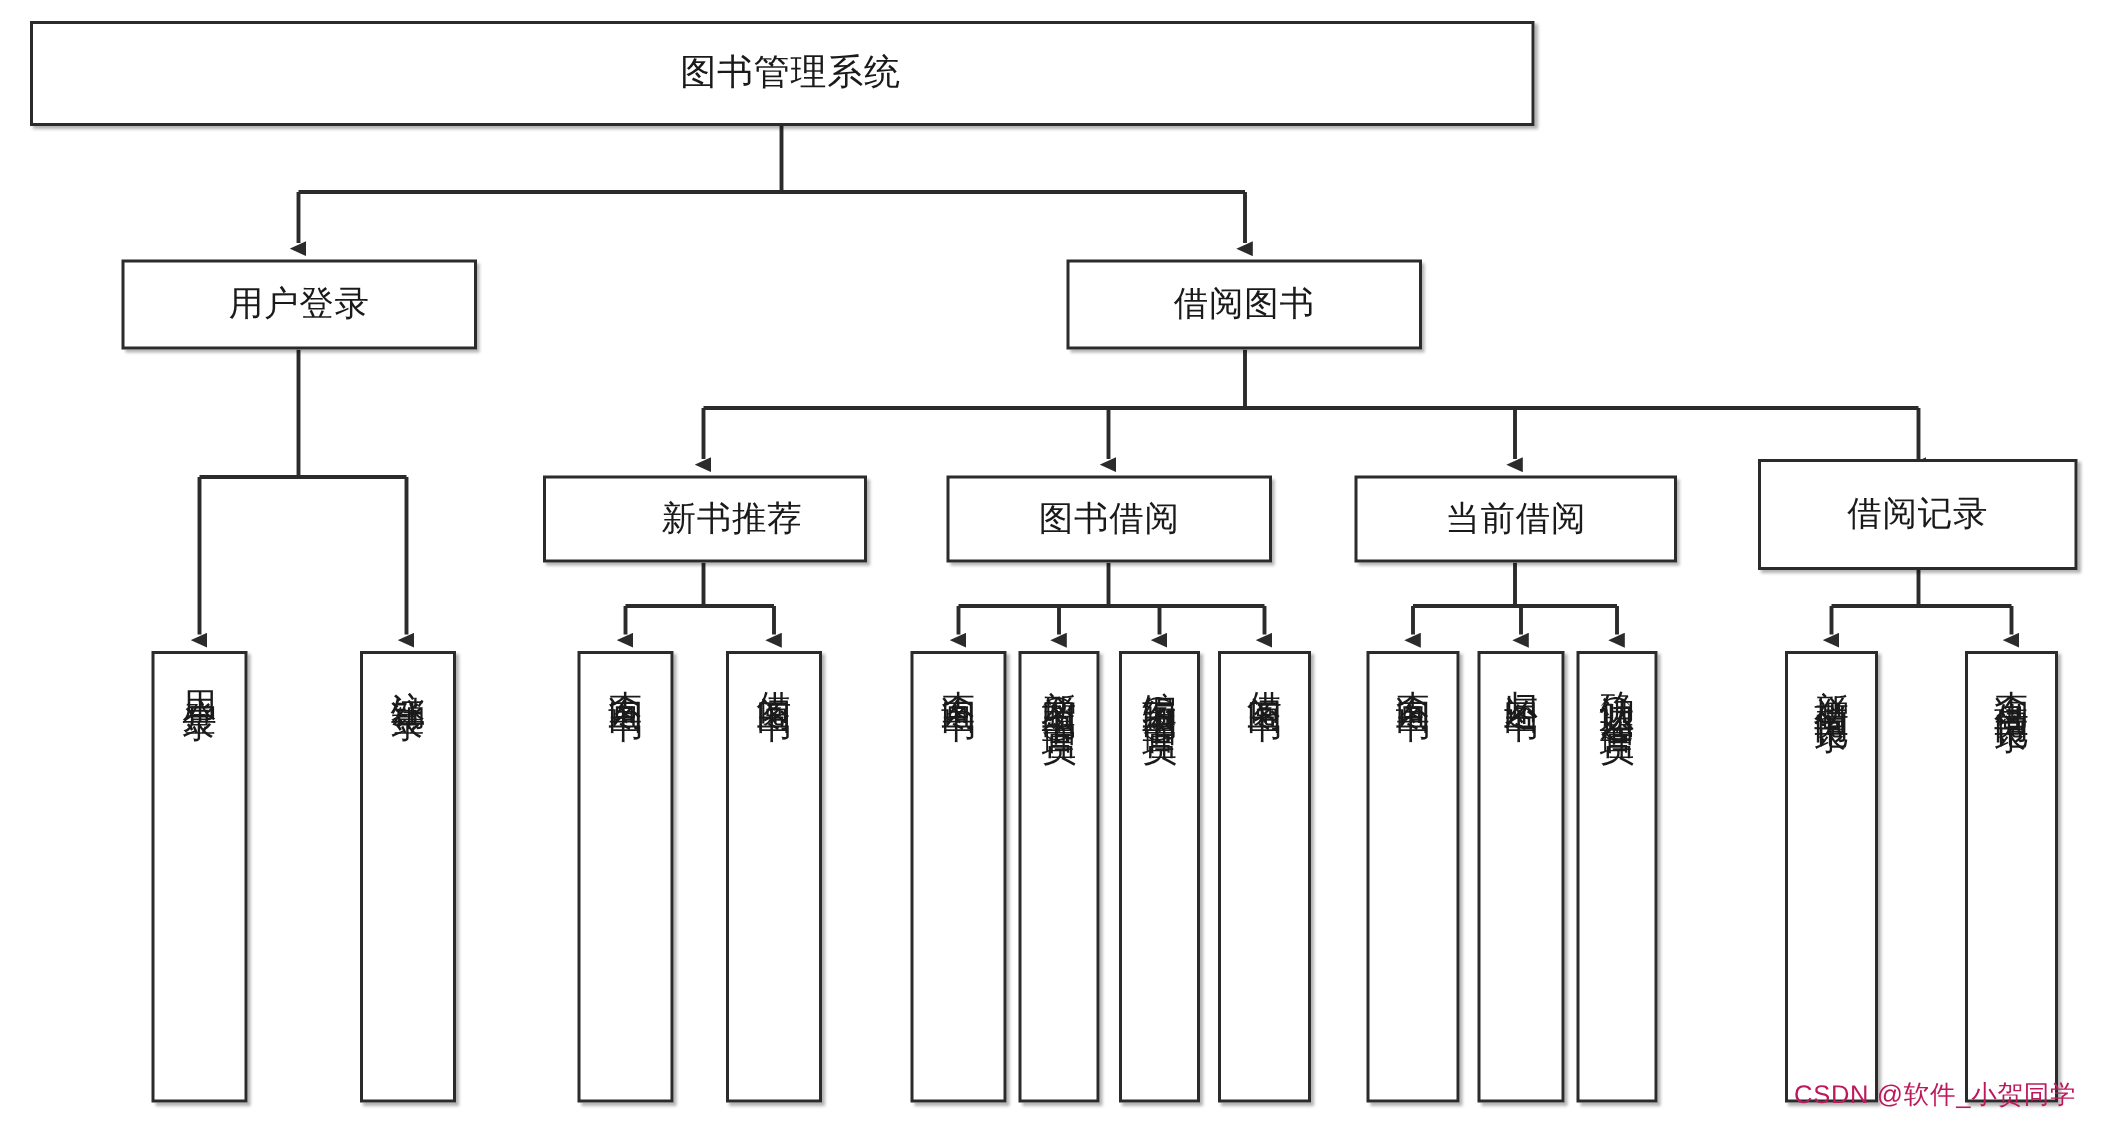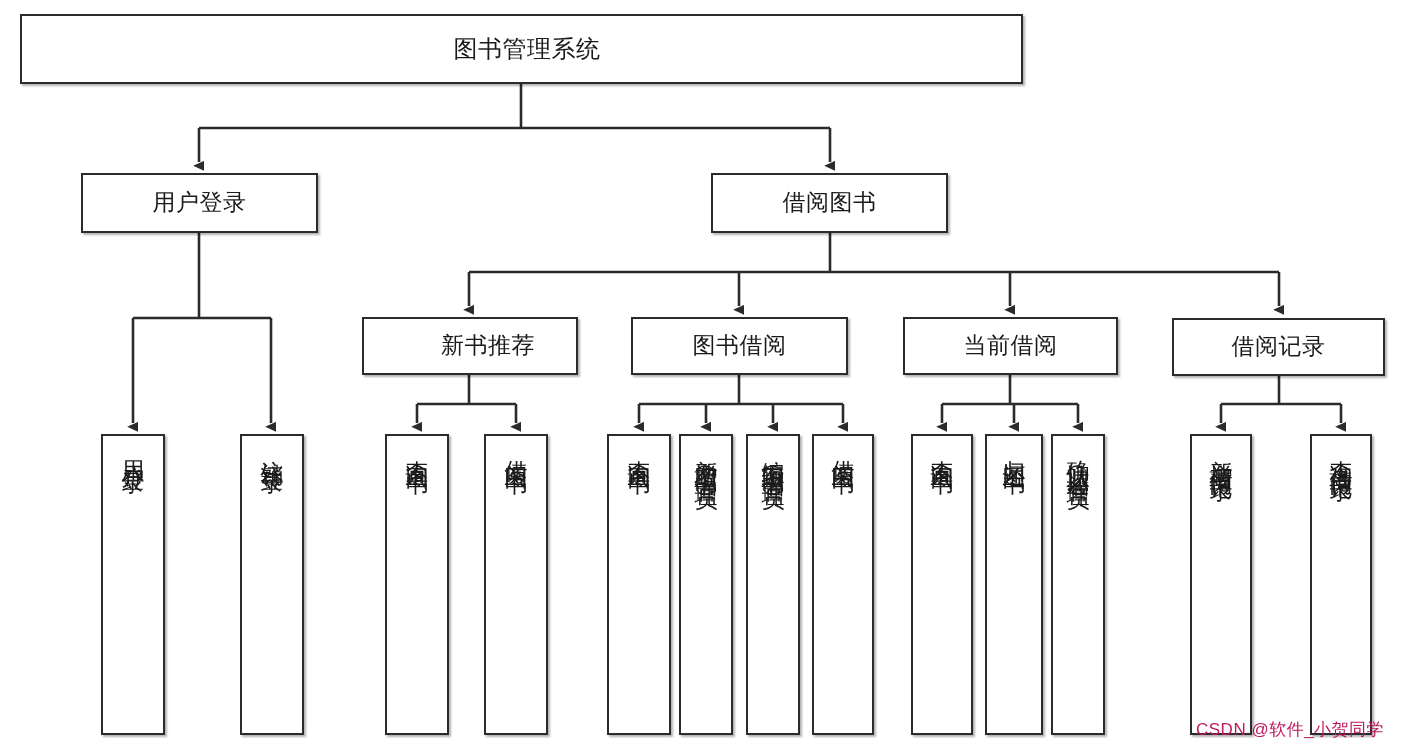--- a/index.html
+++ b/index.html
@@ -138,21 +138,21 @@
 
   <div class="node horiz" style="left: 362px; top: 317px; width: 216px; height: 58px; padding-left: 36px;">
     <span class="label">新书推荐</span>
   </div>
   <div class="node horiz" style="left: 903px; top: 317px; width: 215px; height: 58px;">
     <span class="label">当前借阅</span>
   </div>
   <div class="node horiz" style="left: 631px; top: 317px; width: 217px; height: 58px;">
     <span class="label">图书借阅</span>
   </div>
-  <div class="node horiz" style="left: 1172px; top: 318px; width: 213px; height: 58px;">
+  <div class="node horiz" style="left: 1172px; top: 306px; width: 213px; height: 74px;">
     <span class="label">借阅记录</span>
   </div>
 
   <div class="node vert" style="left: 101px; top: 434px; width: 64px; height: 301px;">
     <span class="label">用户登录</span>
   </div>
   <div class="node vert" style="left: 240px; top: 434px; width: 64px; height: 301px;">
     <span class="label">注销登录</span>
   </div>
   <div class="node vert" style="left: 385px; top: 434px; width: 64px; height: 301px;">

